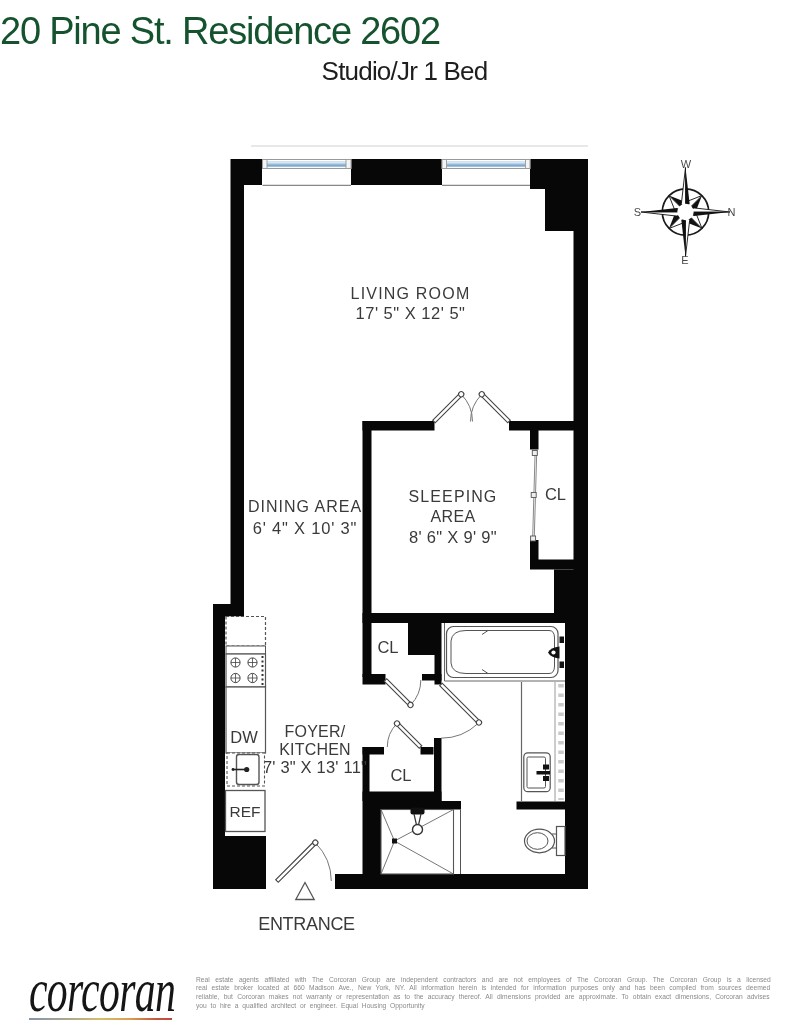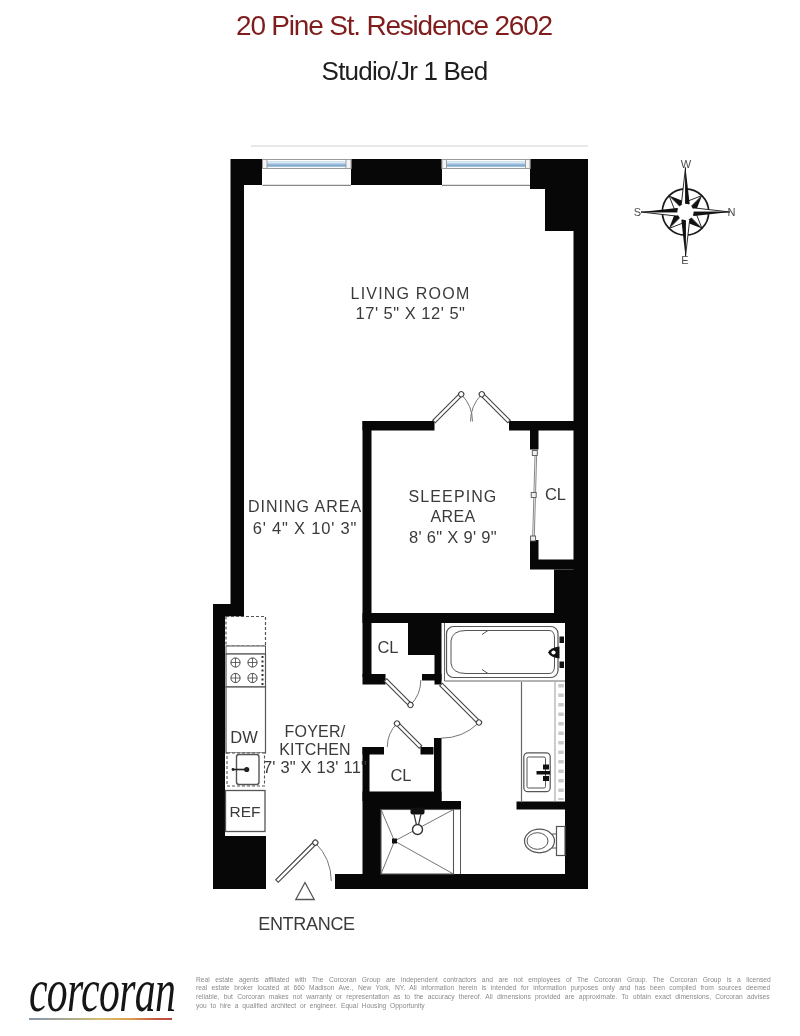--- a/index.html
+++ b/index.html
@@ -3,21 +3,21 @@
 <meta charset="utf-8">
 <style>
 html,body{margin:0;padding:0;background:#ffffff;}
 #page{position:relative;width:800px;height:1036px;background:#fff;overflow:hidden;font-family:"Liberation Sans",sans-serif;}
 .abs{position:absolute;}
 </style>
 </head>
 <body>
 <div id="page">
 
-<div class="abs" style="left:0;top:10px;width:788px;text-align:center;font-size:28px;color:#7f1d1d;letter-spacing:-1.2px;">20 Pine St. Residence 2602</div>
+<div class="abs" style="left:0;top:10px;width:788px;font-size:38px;color:#14532d;letter-spacing:-1.2px;">20 Pine St. Residence 2602</div>
 
 <div class="abs" style="left:0;top:56px;width:809px;text-align:center;font-size:26px;color:#1e1e1e;letter-spacing:-0.8px;">Studio/Jr 1 Bed</div>
 
 <svg class="abs" style="left:0;top:0;" width="800" height="1036" viewBox="0 0 800 1036">
 
 <rect x="244" y="185" width="330" height="236" fill="#ffffff"></rect>
 
 <line x1="251" y1="146" x2="588" y2="146" stroke="#e0e0e0" stroke-width="1.3"></line>
 
 <rect x="230.5" y="159" width="31.5" height="26" fill="#070707"></rect>

